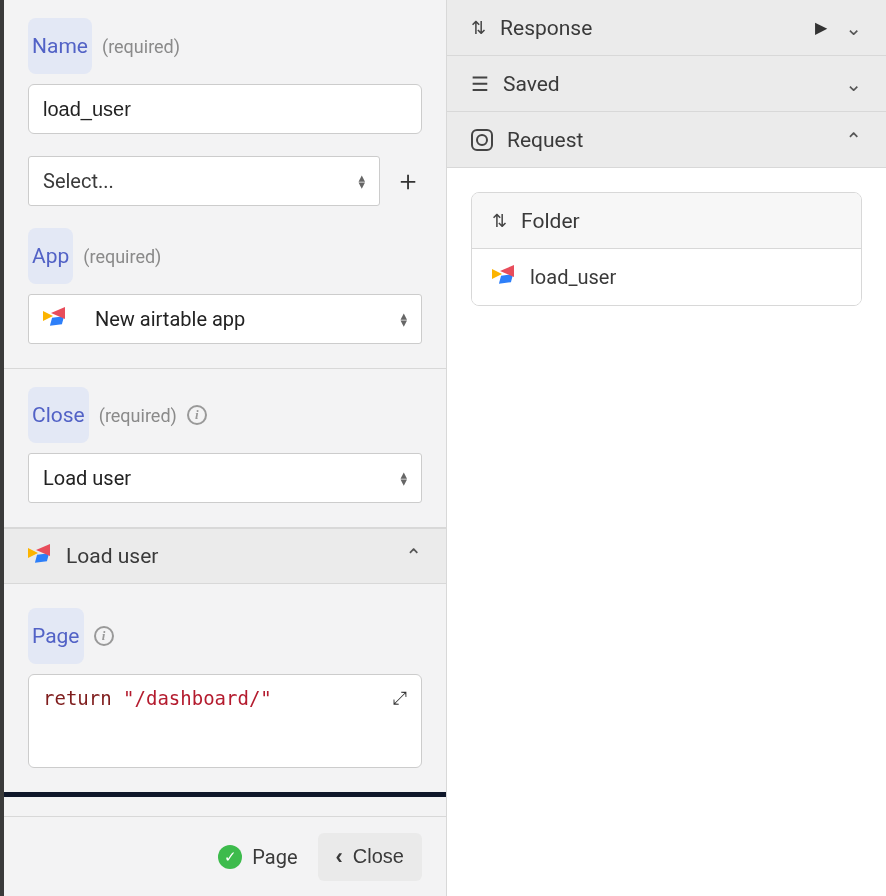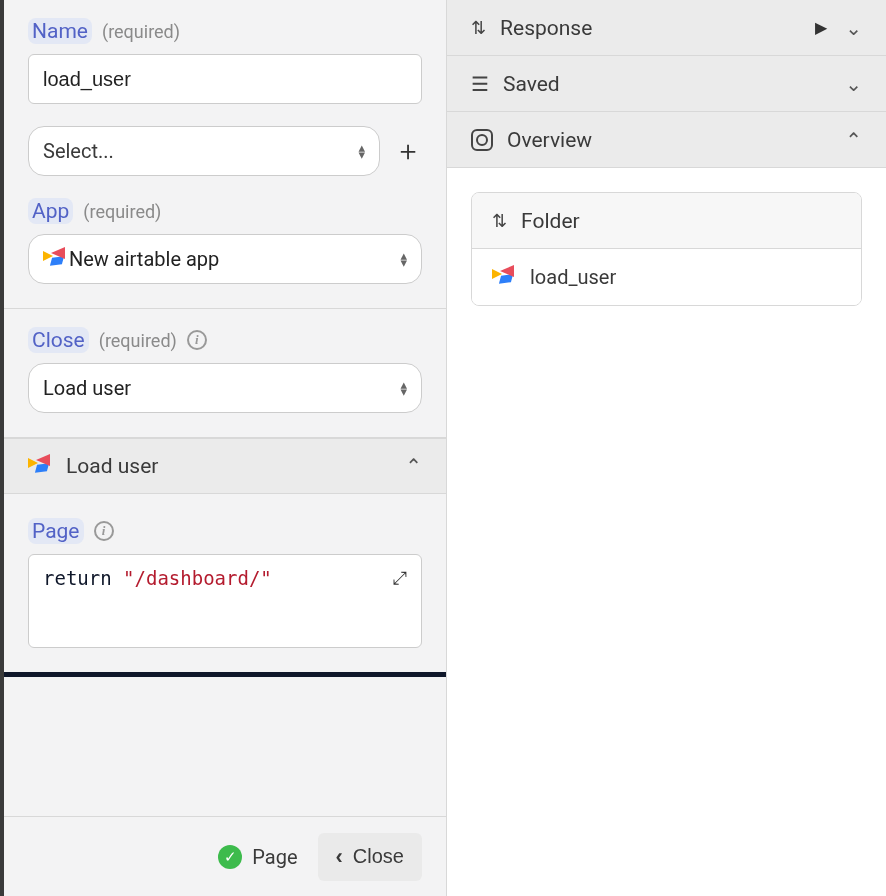--- a/index.html
+++ b/index.html
@@ -28,21 +28,21 @@
       display: flex;
       align-items: center;
       gap: 10px;
       font-size: 21px;
       margin-bottom: 10px;
       color: #3a3a3a;
     }
     .highlighted-label {
       background: #e3e8f5;
       color: #5262c6;
-      padding: 1px 4px;
+      padding: 16px 4px;
       border-radius: 8px;
     }
     .required-text { color: #8a8a8a; font-size: 18px; }
     .info-icon {
       width: 20px; height: 20px;
       border: 2px solid #999;
       border-radius: 50%;
       display: inline-flex;
       align-items: center;
       justify-content: center;
@@ -59,33 +59,33 @@
       border-radius: 6px;
       background: #fff;
       padding: 0 14px;
       font-size: 20px;
       color: #222;
     }
     .select-row { display: flex; align-items: center; gap: 14px; }
     .select-box {
       height: 50px;
       border: 1px solid #ccc;
-      border-radius: 16px;
+      border-radius: 3px;
       background: #fff;
       padding: 0 14px;
       font-size: 20px;
       color: #222;
       display: flex;
       align-items: center;
       justify-content: space-between;
       flex: 1;
       cursor: pointer;
     }
     .select-box .placeholder { color: #3a3a3a; }
-    .select-box .select-value { display: flex; align-items: center; gap: 2px; }
+    .select-box .select-value { display: flex; align-items: center; gap: 28px; }
     .stepper-icon {
       font-size: 13px;
       color: #666;
       display: flex;
       flex-direction: column;
       line-height: 7px;
     }
     .plus-icon { font-size: 28px; color: #333; cursor: pointer; font-weight: 300; }
     .airtable-icon {
       width: 24px; height: 24px; display: inline-block; position: relative;
@@ -130,21 +130,21 @@
       width: 100%;
       height: 94px;
       border: 1px solid #ccc;
       border-radius: 6px;
       background: #fff;
       padding: 12px 14px;
       font-family: "SF Mono", Menlo, Monaco, monospace;
       font-size: 19px;
       position: relative;
     }
-    .code-keyword { color: #0f172a; }
+    .code-keyword { color: #7f1d1d; }
     .code-string { color: #b41b2e; }
     .expand-icon {
       position: absolute; top: 12px; right: 14px;
       font-size: 18px; color: #333; cursor: pointer;
     }
     .footer {
       margin-top: auto;
       height: 80px;
       border-top: 1px solid #d8d8d8;
       display: flex;
@@ -345,21 +345,21 @@
   </div>
   <div class="accordion-row">
     <span class="logs-icon">☰</span>
     <span>Saved</span>
     <span class="right-icons">
       <span class="chevron">⌄</span>
     </span>
   </div>
   <div class="accordion-row">
     <span class="overview-icn"></span>
-    <span>Overview</span>
+    <span>Request</span>
     <span class="right-icons">
       <span class="chevron">⌃</span>
     </span>
   </div>
 
   <div class="overview-content">
     <div class="card">
       <div class="card-header">
         <span class="swap-icon">⇅</span>
         <span>Folder</span>

